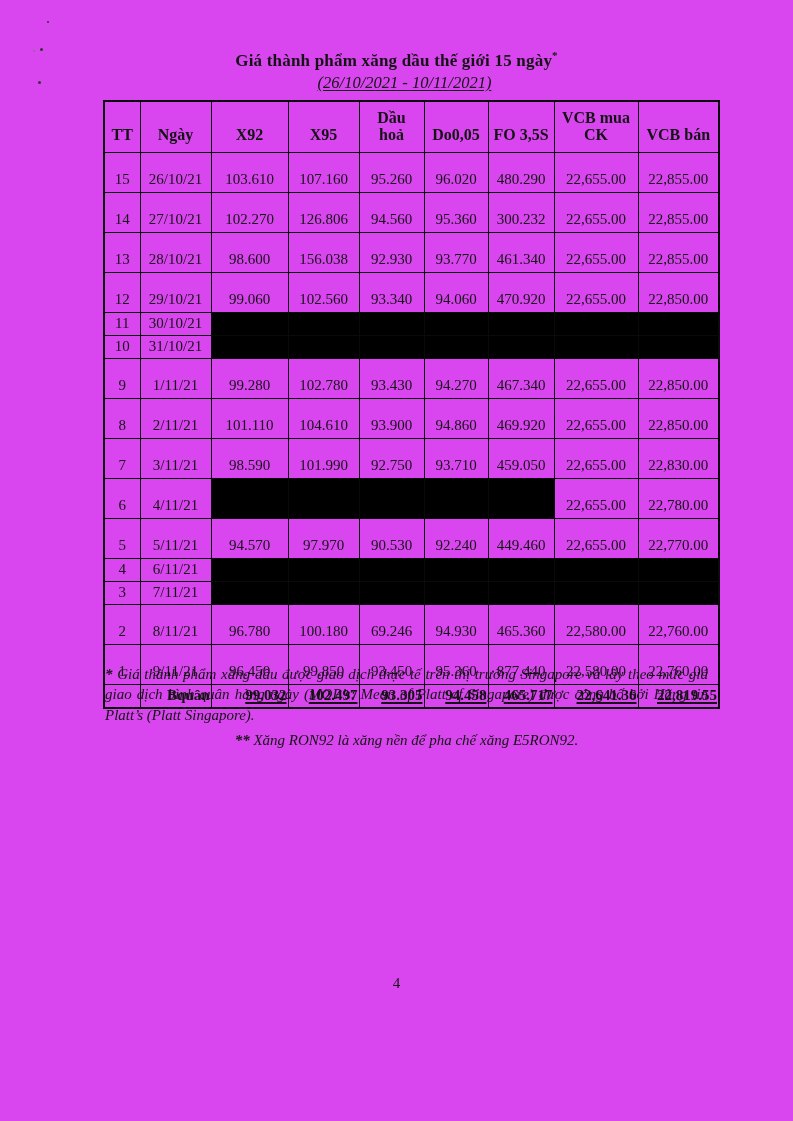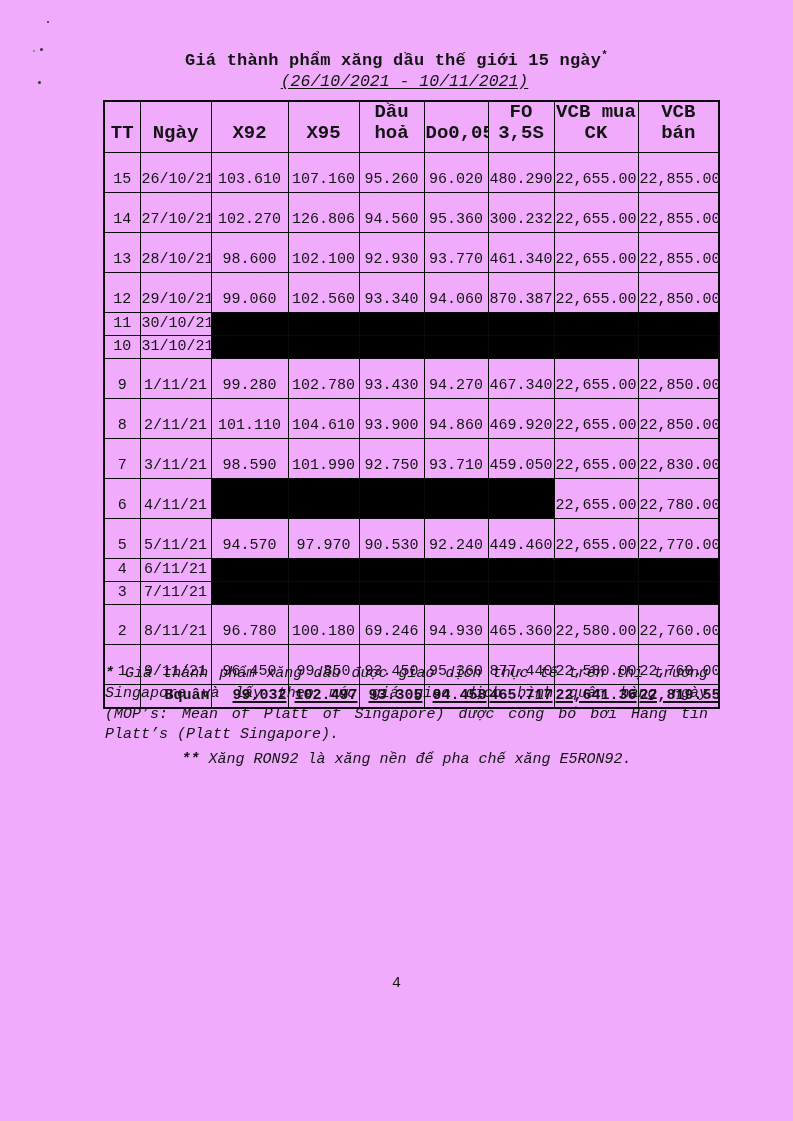--- a/index.html
+++ b/index.html
@@ -1,22 +1,22 @@
 <!DOCTYPE html>
 <html><head>
 <meta charset="utf-8">
 <style>
   html,body{margin:0;padding:0;}
   body{background:#e8e8e6;}
   .page{
     position:relative;
     width:793px;height:1121px;
     margin:0 auto;
-    background:#f0abfc;
-    font-family:Liberation Mono, monospace;
+    background:#d946ef;
+    font-family:Liberation Serif, serif;
     color:#141414;
     overflow:hidden;
   }
   
   .speck{position:absolute;background:#333;border-radius:50%;}
   .speck.s1{left:47px;top:21px;width:2px;height:2px;}
   .speck.s2{left:33px;top:50px;width:2px;height:2px;background:#777;}
   .speck.s3{left:40px;top:48px;width:3px;height:3px;}
   .speck.s4{left:38px;top:81px;width:3px;height:3px;}
 
@@ -38,21 +38,21 @@
     padding:0 1px;
     overflow:hidden;
   }
   table.price thead th{
     font-weight:bold;
     vertical-align:bottom;
     white-space:pre-line;
     height:42px;
     padding-bottom:8px;
     line-height:1.1;
-    font-size:19px;
+    font-size:16px;
   }
   col.c0{width:36px;}  col.c1{width:71px;}  col.c2{width:77px;}
   col.c3{width:71px;}  col.c4{width:65px;}  col.c5{width:64px;}
   col.c6{width:66px;}  col.c7{width:84px;}  col.c8{width:81px;}
 
   tr.tall td{height:35px;vertical-align:bottom;padding-bottom:4px;}
   tr.short td{height:21px;vertical-align:middle;padding-bottom:1px;}
   td.redacted{background:#000;}
   tr.summary td{font-weight:bold;text-align:right;}
   tr.summary td.val{
@@ -130,35 +130,35 @@
           <td class="val">94.560</td>
           <td class="val">95.360</td>
           <td class="val">300.232</td>
           <td class="val">22,655.00</td>
           <td class="val">22,855.00</td>
         </tr>
         <tr class="tall">
           <td>13</td>
           <td>28/10/21</td>
           <td class="val">98.600</td>
-          <td class="val">102.100</td>
+          <td class="val">156.038</td>
           <td class="val">92.930</td>
           <td class="val">93.770</td>
           <td class="val">461.340</td>
           <td class="val">22,655.00</td>
           <td class="val">22,855.00</td>
         </tr>
         <tr class="tall">
           <td>12</td>
           <td>29/10/21</td>
           <td class="val">99.060</td>
           <td class="val">102.560</td>
           <td class="val">93.340</td>
           <td class="val">94.060</td>
-          <td class="val">870.387</td>
+          <td class="val">470.920</td>
           <td class="val">22,655.00</td>
           <td class="val">22,850.00</td>
         </tr>
         <tr class="short">
           <td>11</td>
           <td>30/10/21</td>
           <td class="redacted"></td>
           <td class="redacted"></td>
           <td class="redacted"></td>
           <td class="redacted"></td>

